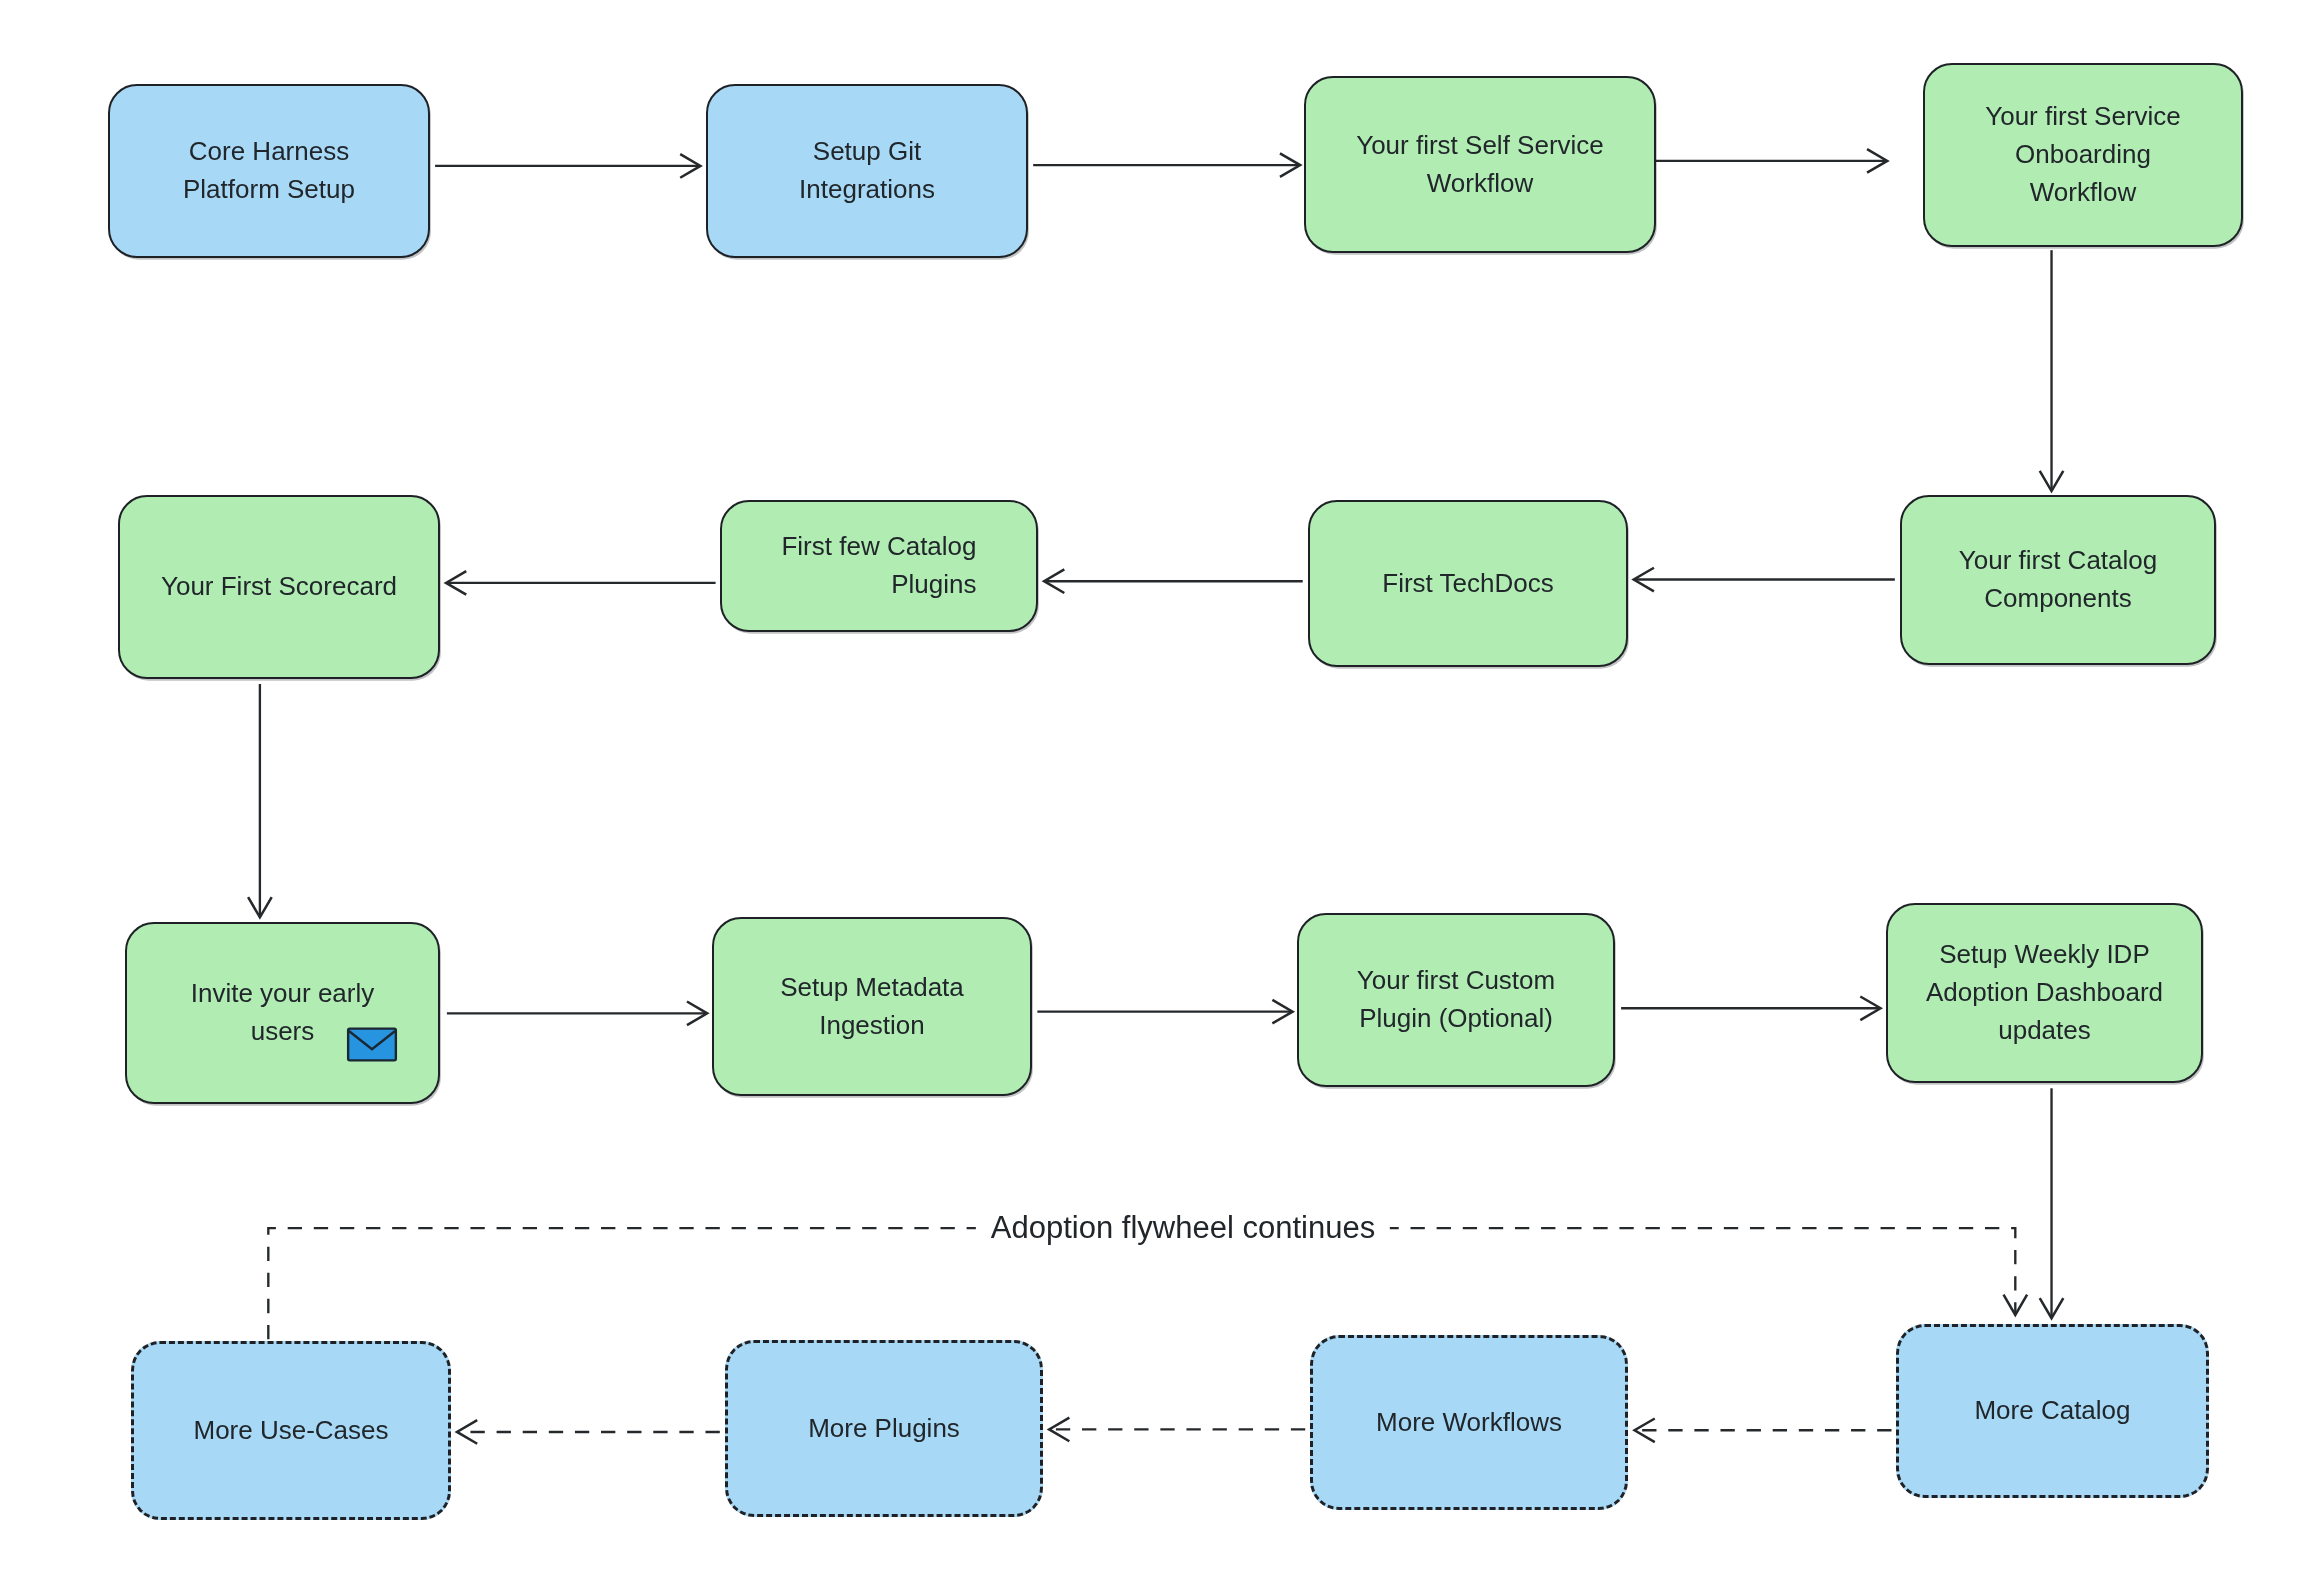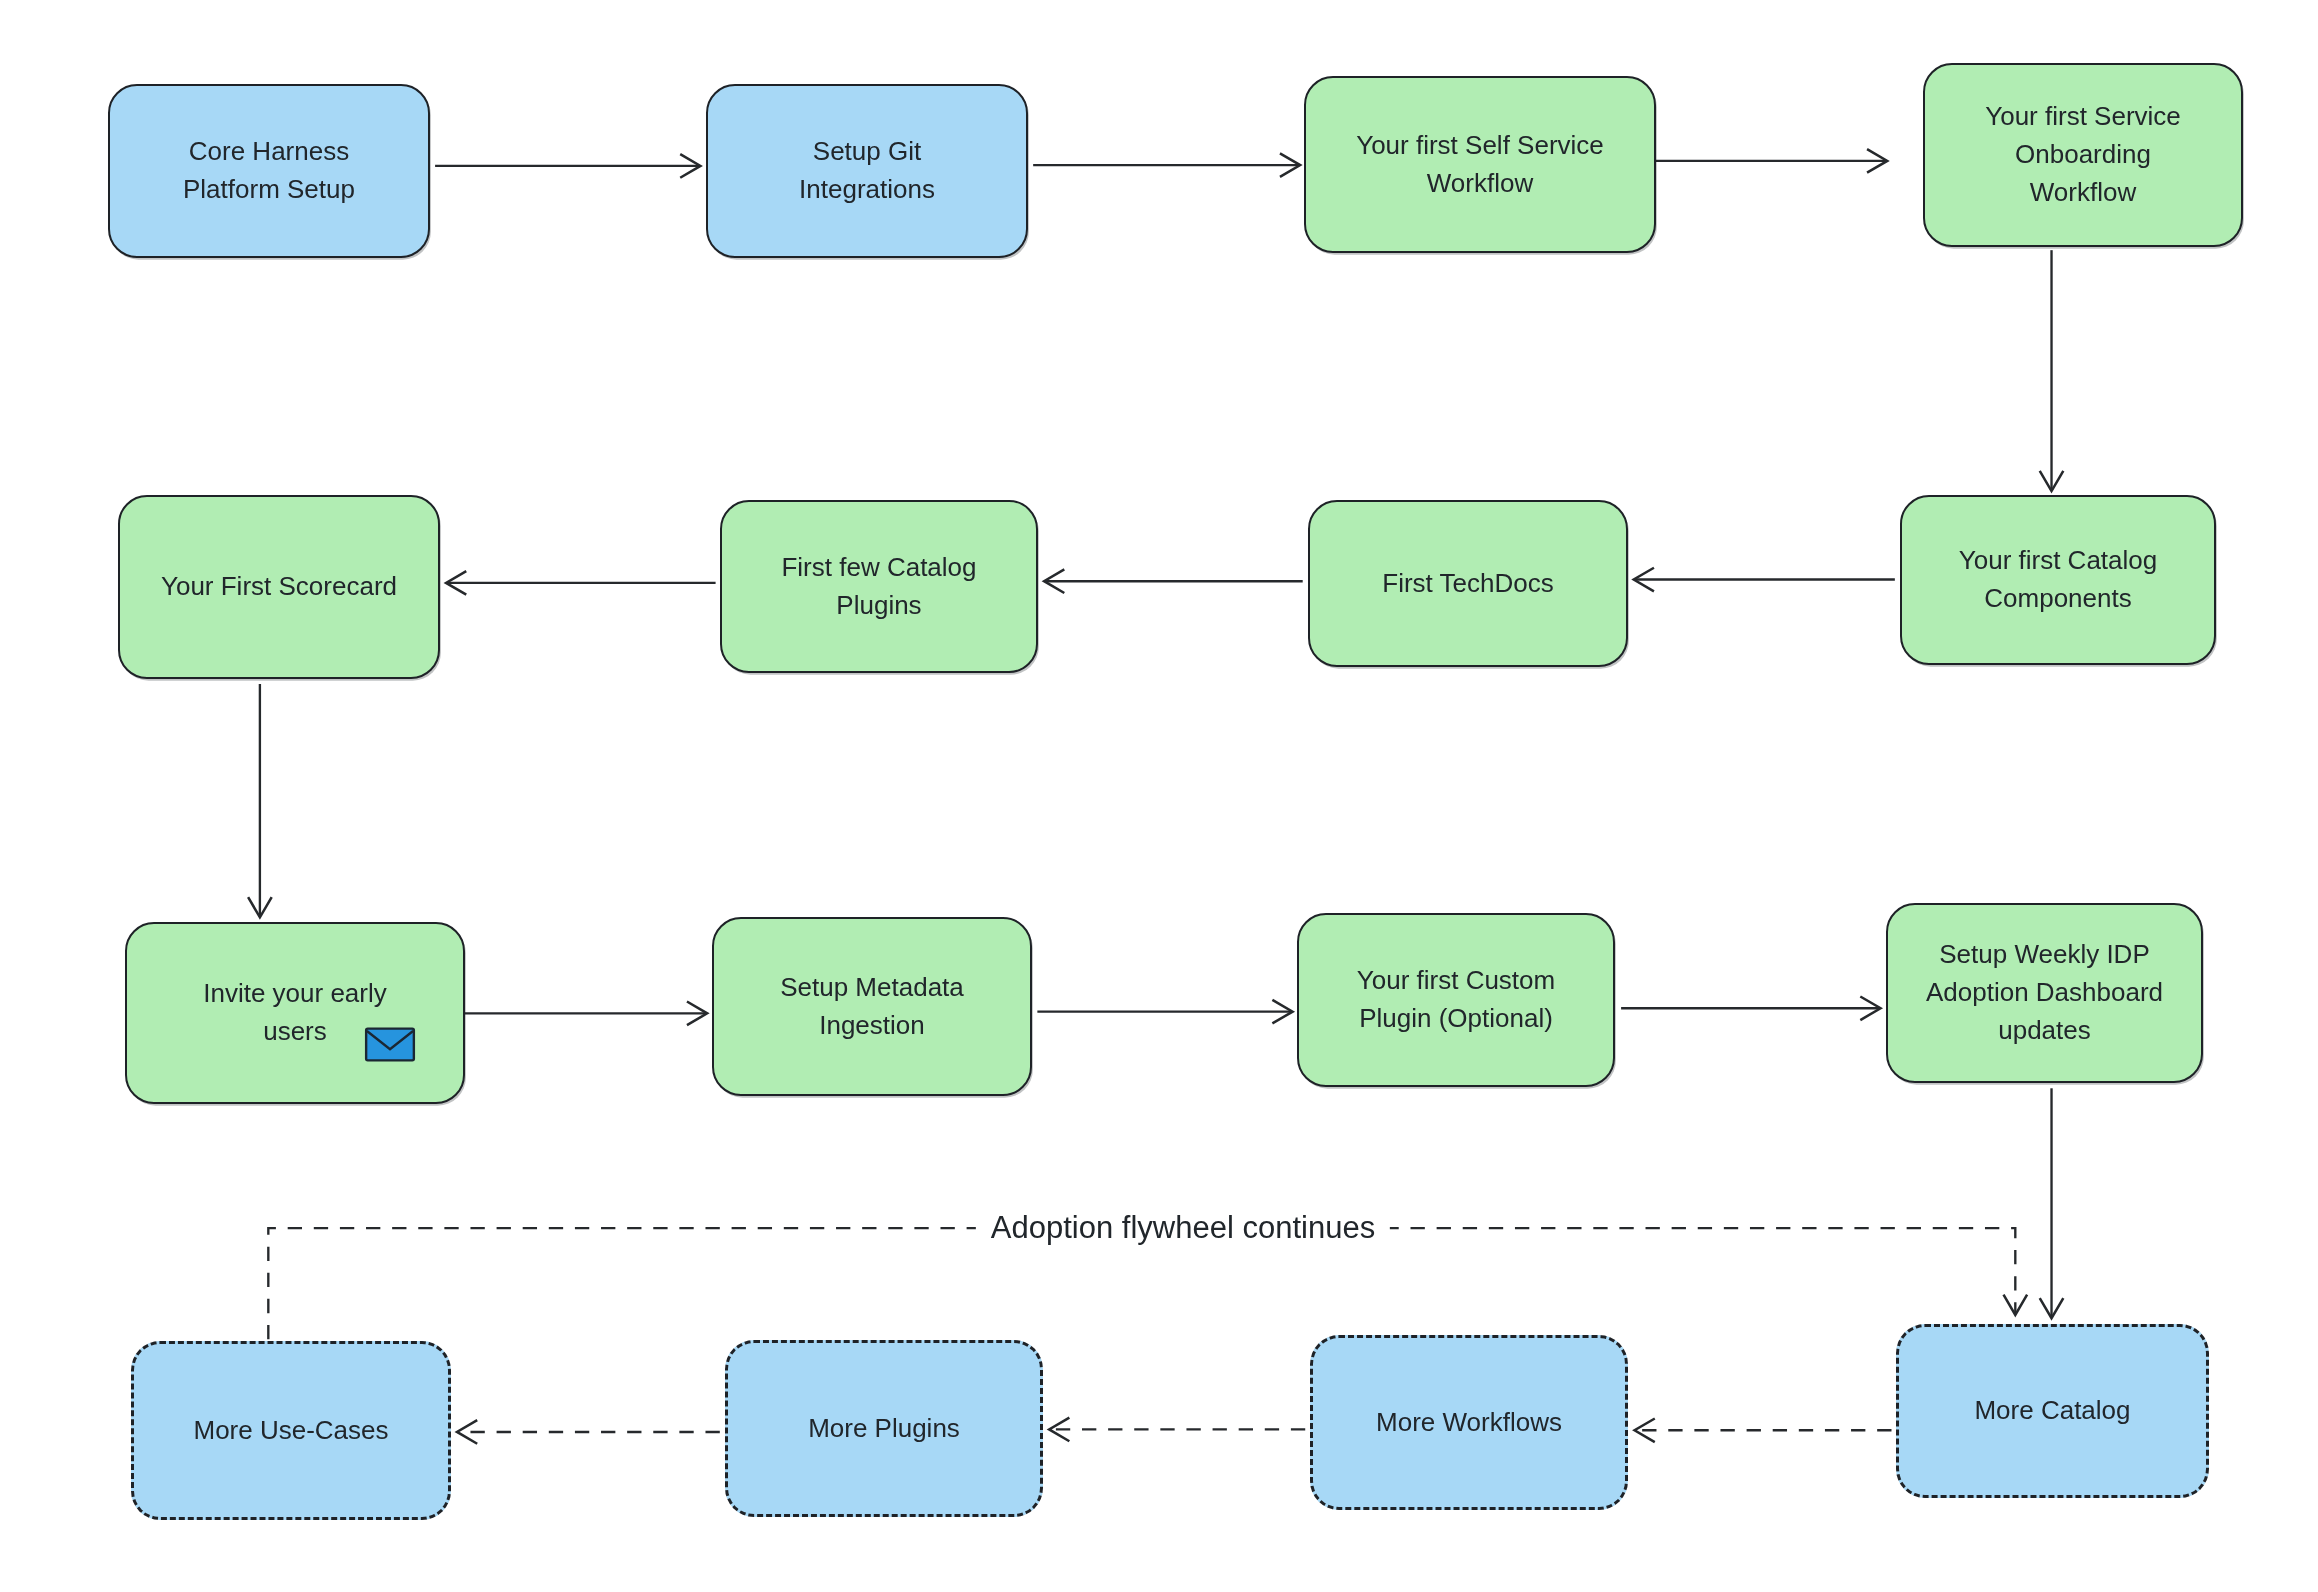--- a/index.html
+++ b/index.html
@@ -100,29 +100,29 @@
 Onboarding
 Workflow</span>
     </div>
   <div class="node green" style="left: 1900px; top: 495px; width: 316px; height: 170px;">
       <span class="node-label">Your first Catalog
 Components</span>
     </div>
   <div class="node green" style="left: 1308px; top: 500px; width: 320px; height: 167px;">
       <span class="node-label">First TechDocs</span>
     </div>
-  <div class="node green" style="left: 720px; top: 500px; width: 318px; height: 173px;">
+  <div class="node green" style="left: 720px; top: 500px; width: 318px; height: 132px; text-align: right;">
       <span class="node-label">First few Catalog
 Plugins</span>
     </div>
   <div class="node green" style="left: 118px; top: 495px; width: 322px; height: 184px; align-items: center;">
       <span class="node-label">Your First Scorecard</span>
     </div>
 
-  <div class="node green" style="left: 125px; top: 922px; width: 340px; height: 182px;">
+  <div class="node green" style="left: 125px; top: 922px; width: 315px; height: 182px;">
     <span class="node-label">Invite your early
 users</span>
     <svg class="envelope" viewBox="0 0 64 44">
       <rect x="2" y="2" width="60" height="40" rx="2" style="fill:var(--envelope-fill); stroke:var(--envelope-border); stroke-width:3"></rect>
       <path d="M3,5 L32,28 L61,5" style="fill:none; stroke:var(--envelope-border); stroke-width:3"></path>
     </svg>
   </div>
 
   <div class="node green" style="left: 712px; top: 917px; width: 320px; height: 179px;">
       <span class="node-label">Setup Metadata

